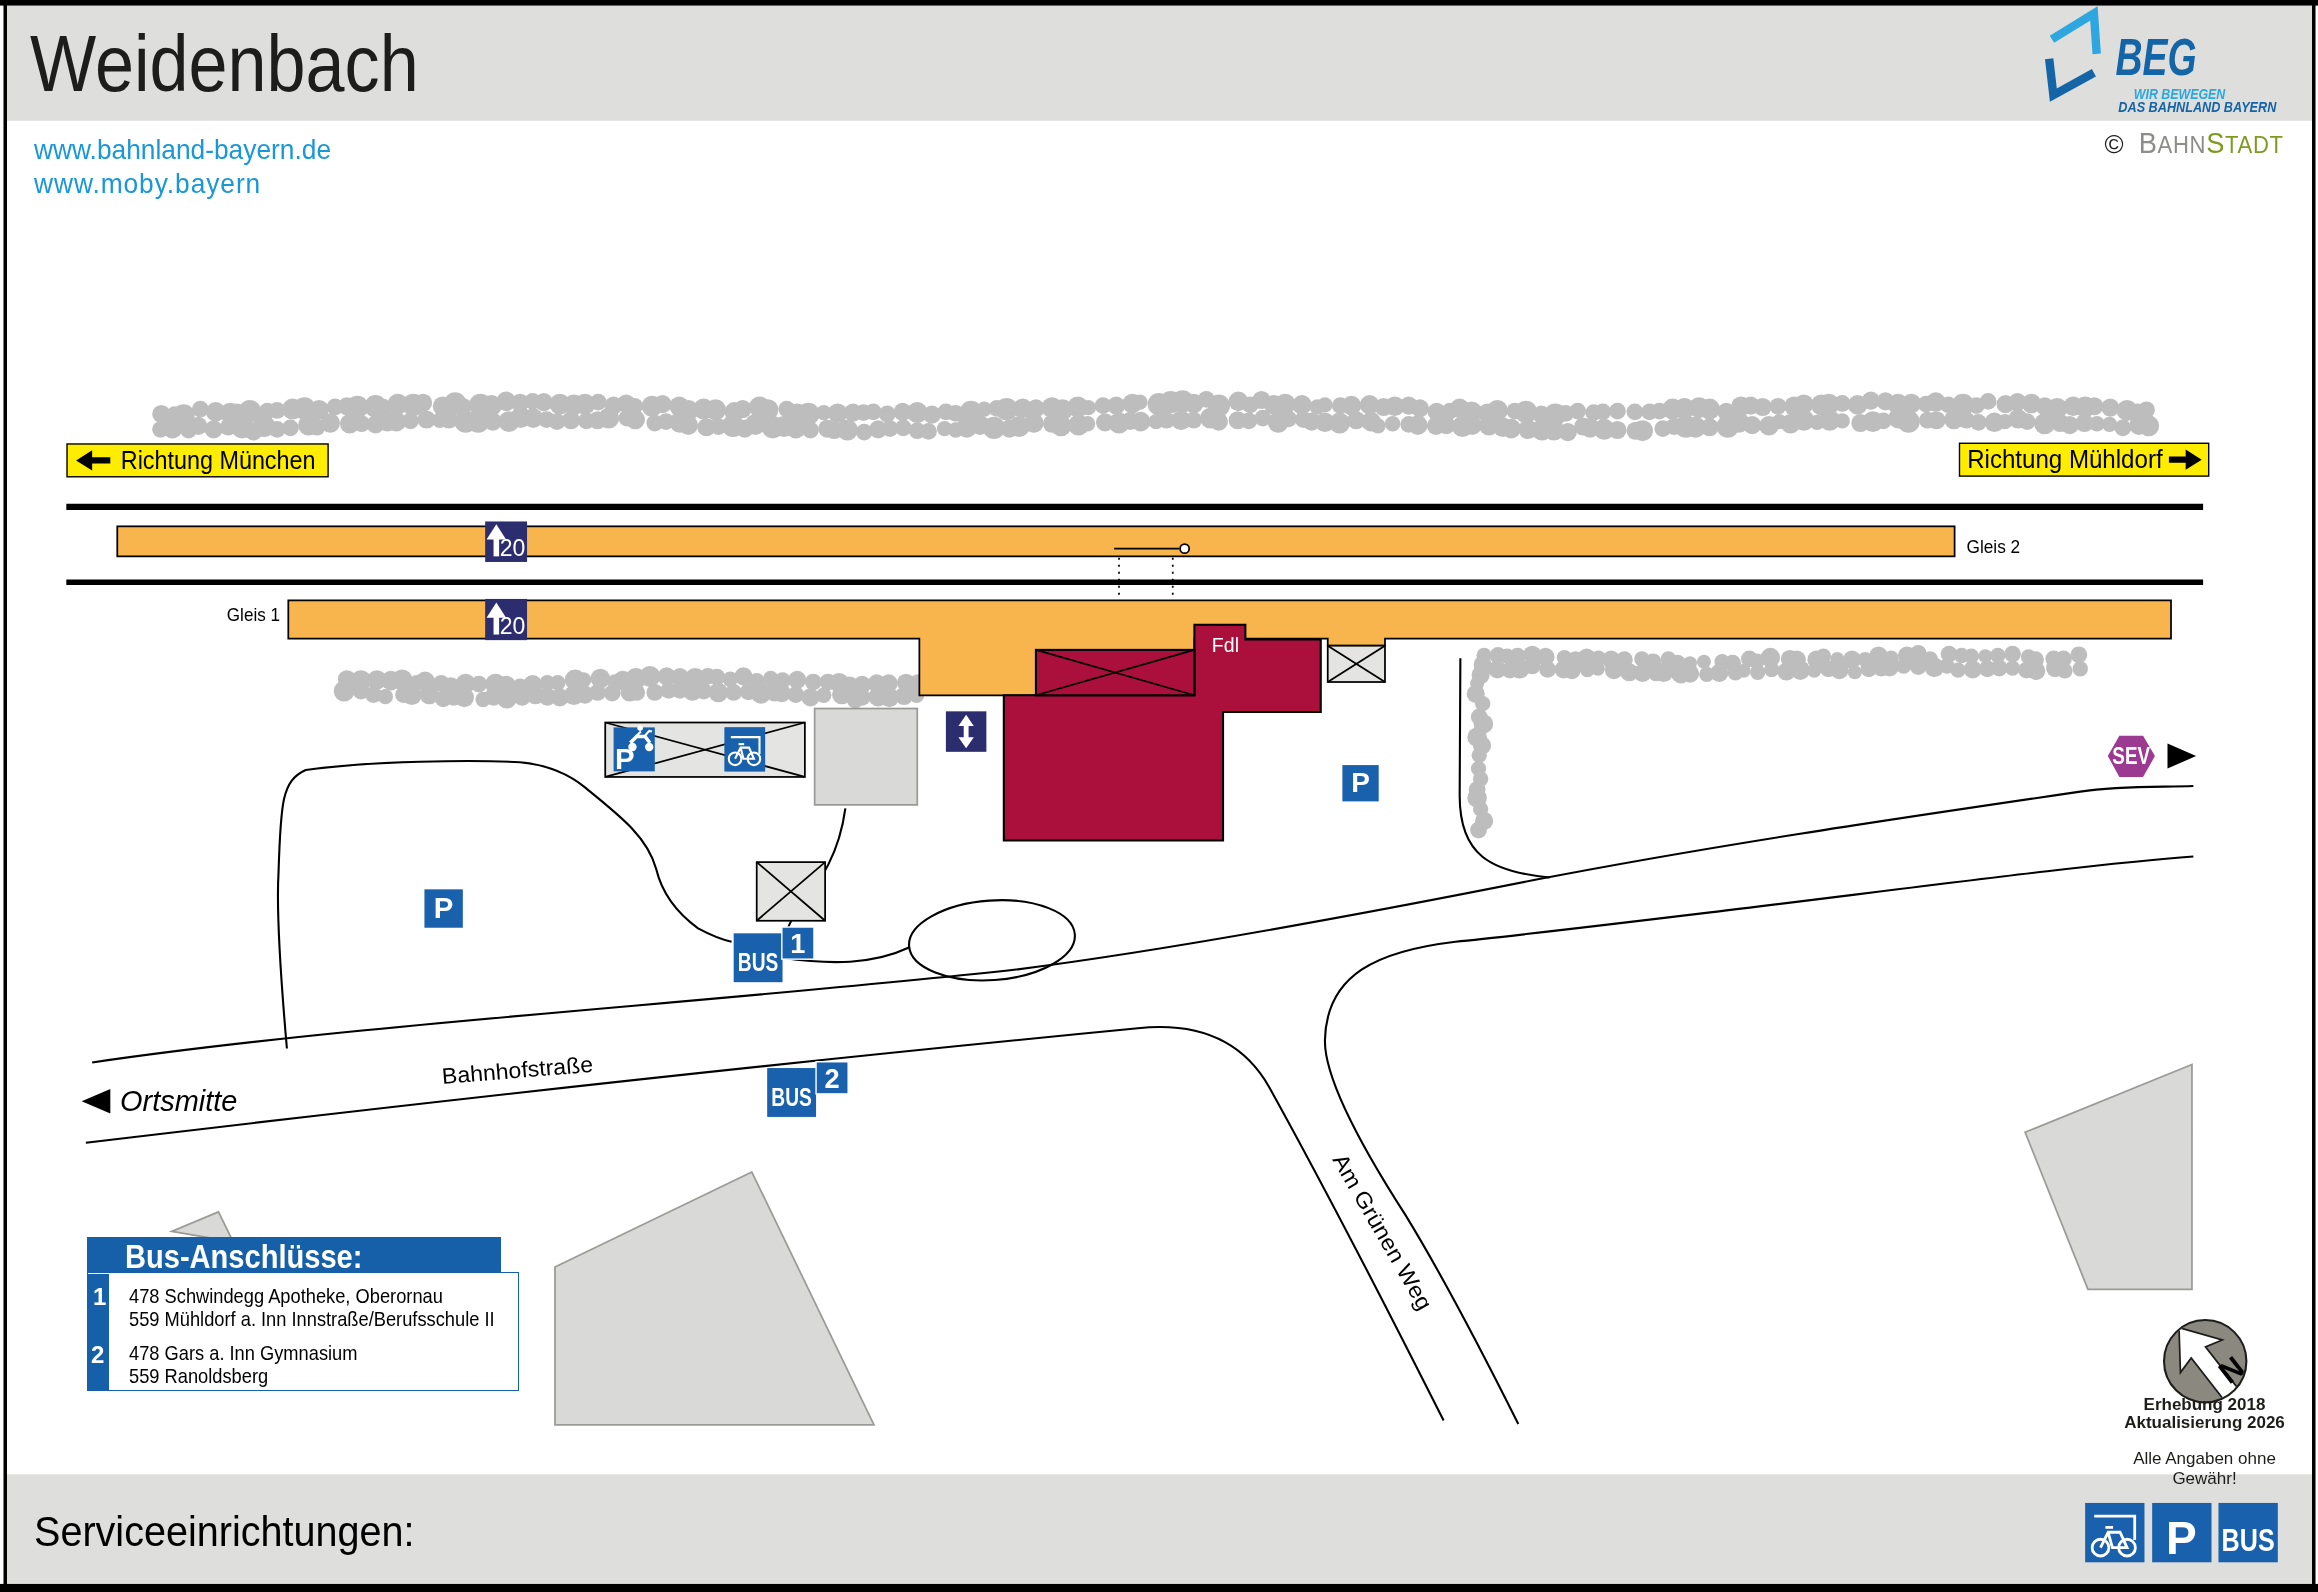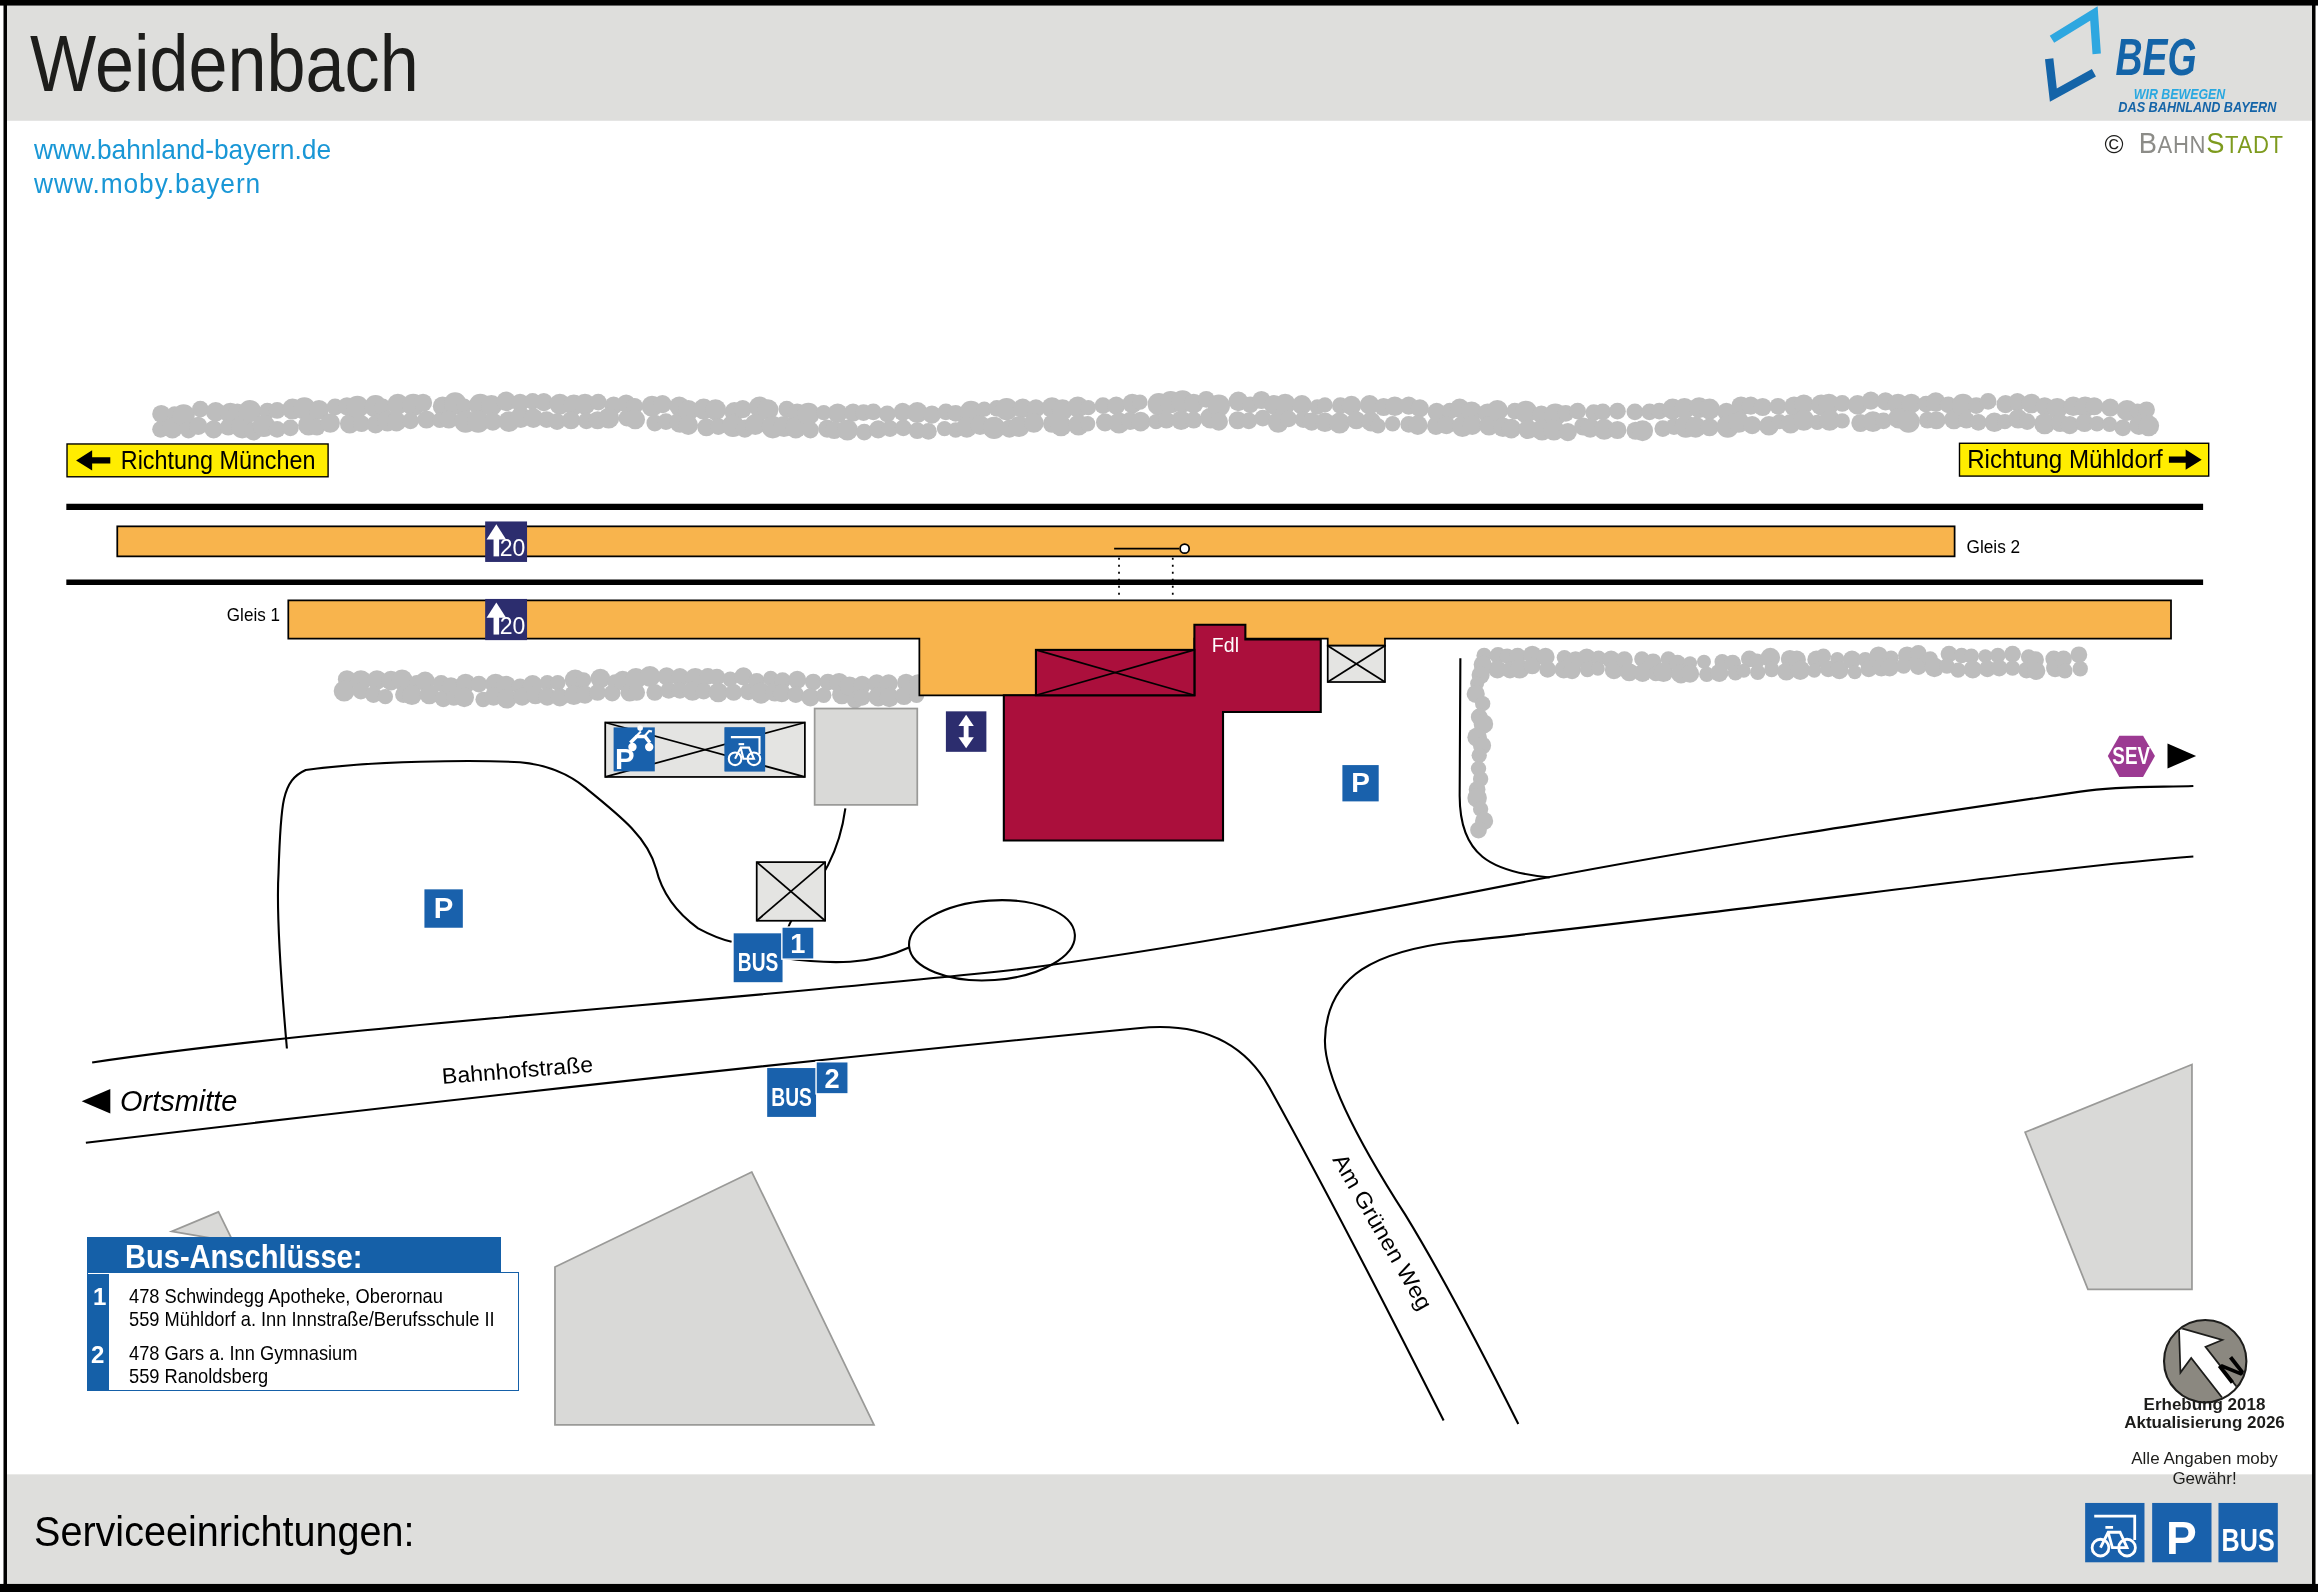--- a/index.html
+++ b/index.html
@@ -714,16 +714,16 @@
 <div class="abs" style="left:87px;top:1237px;width:414px;height:36px;background:#1560a8;"></div>
 <div class="abs" style="left:125px;top:1237px;font-size:34px;font-weight:bold;color:#fff;transform:scaleX(0.855);transform-origin:left top;">Bus-Anschlüsse:</div>
 <div class="abs" style="left:87px;top:1272px;width:432px;height:119px;background:#fff;border:1.4px solid #1560a8;box-sizing:border-box;"></div>
 <div class="abs" style="left:88px;top:1274px;width:21px;height:116px;background:#1560a8;"></div>
 <div class="abs" style="left:93px;top:1283px;font-size:24px;font-weight:bold;color:#fff;">1</div>
 <div class="abs" style="left:91px;top:1341px;font-size:24px;font-weight:bold;color:#fff;">2</div>
 <div class="abs" style="left:129px;top:1284px;font-size:21px;color:#000;line-height:23px;transform:scaleX(0.87);transform-origin:left top;">478 Schwindegg Apotheke, Oberornau<br>559 Mühldorf a. Inn Innstraße/Berufsschule II</div>
 <div class="abs" style="left:129px;top:1341px;font-size:21px;color:#000;line-height:23px;transform:scaleX(0.87);transform-origin:left top;">478 Gars a. Inn Gymnasium<br>559 Ranoldsberg</div>
 
 <div class="abs" style="left:2100px;top:1396px;width:209px;text-align:center;font-size:17px;color:#1d1d1b;line-height:18px;font-weight:bold;">Erhebung 2018<br>Aktualisierung 2026</div>
-<div class="abs" style="left:2100px;top:1449px;width:209px;text-align:center;font-size:17px;color:#1d1d1b;">Alle Angaben moby Gewähr!</div>
+<div class="abs" style="left:2100px;top:1449px;width:209px;text-align:center;font-size:17px;color:#1d1d1b;">Alle Angaben ohne Gewähr!</div>
 
 <div class="abs" style="left:34px;top:1507px;font-size:43px;color:#000;transform:scaleX(0.92);transform-origin:left top;">Serviceeinrichtungen:</div>
 
 
 </body></html>

